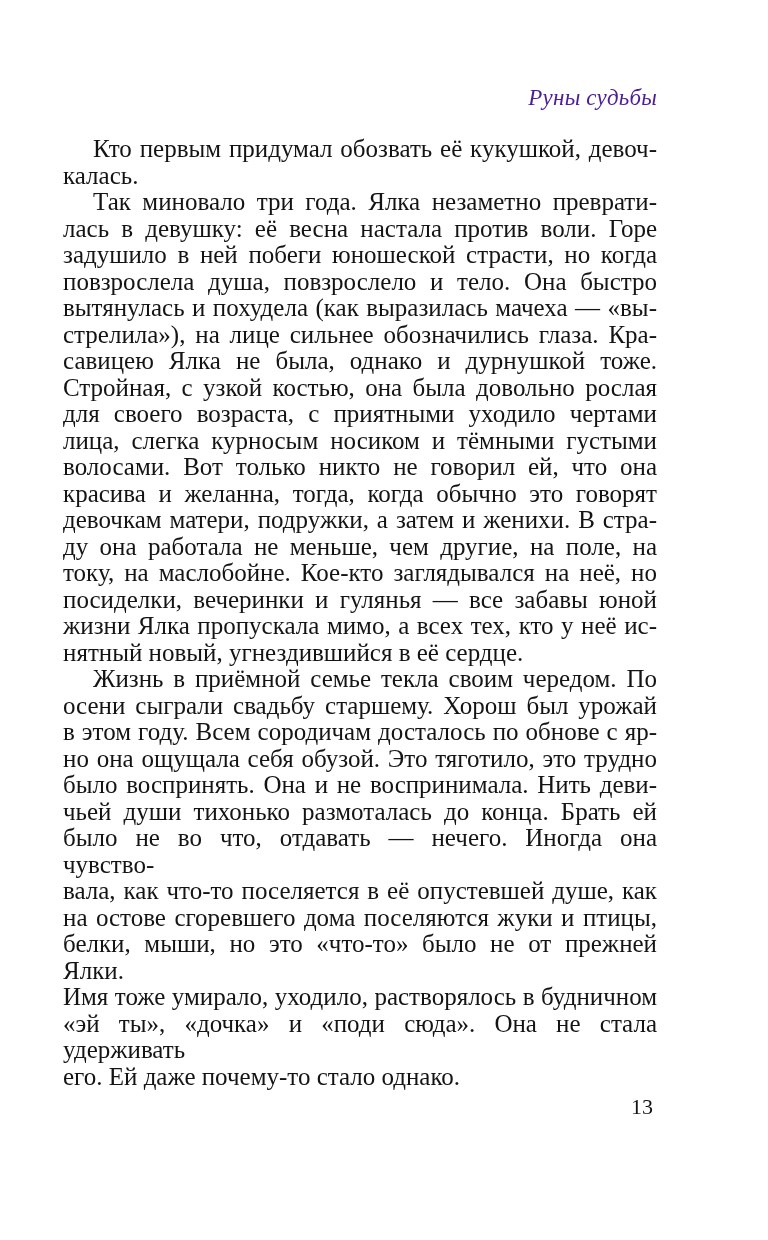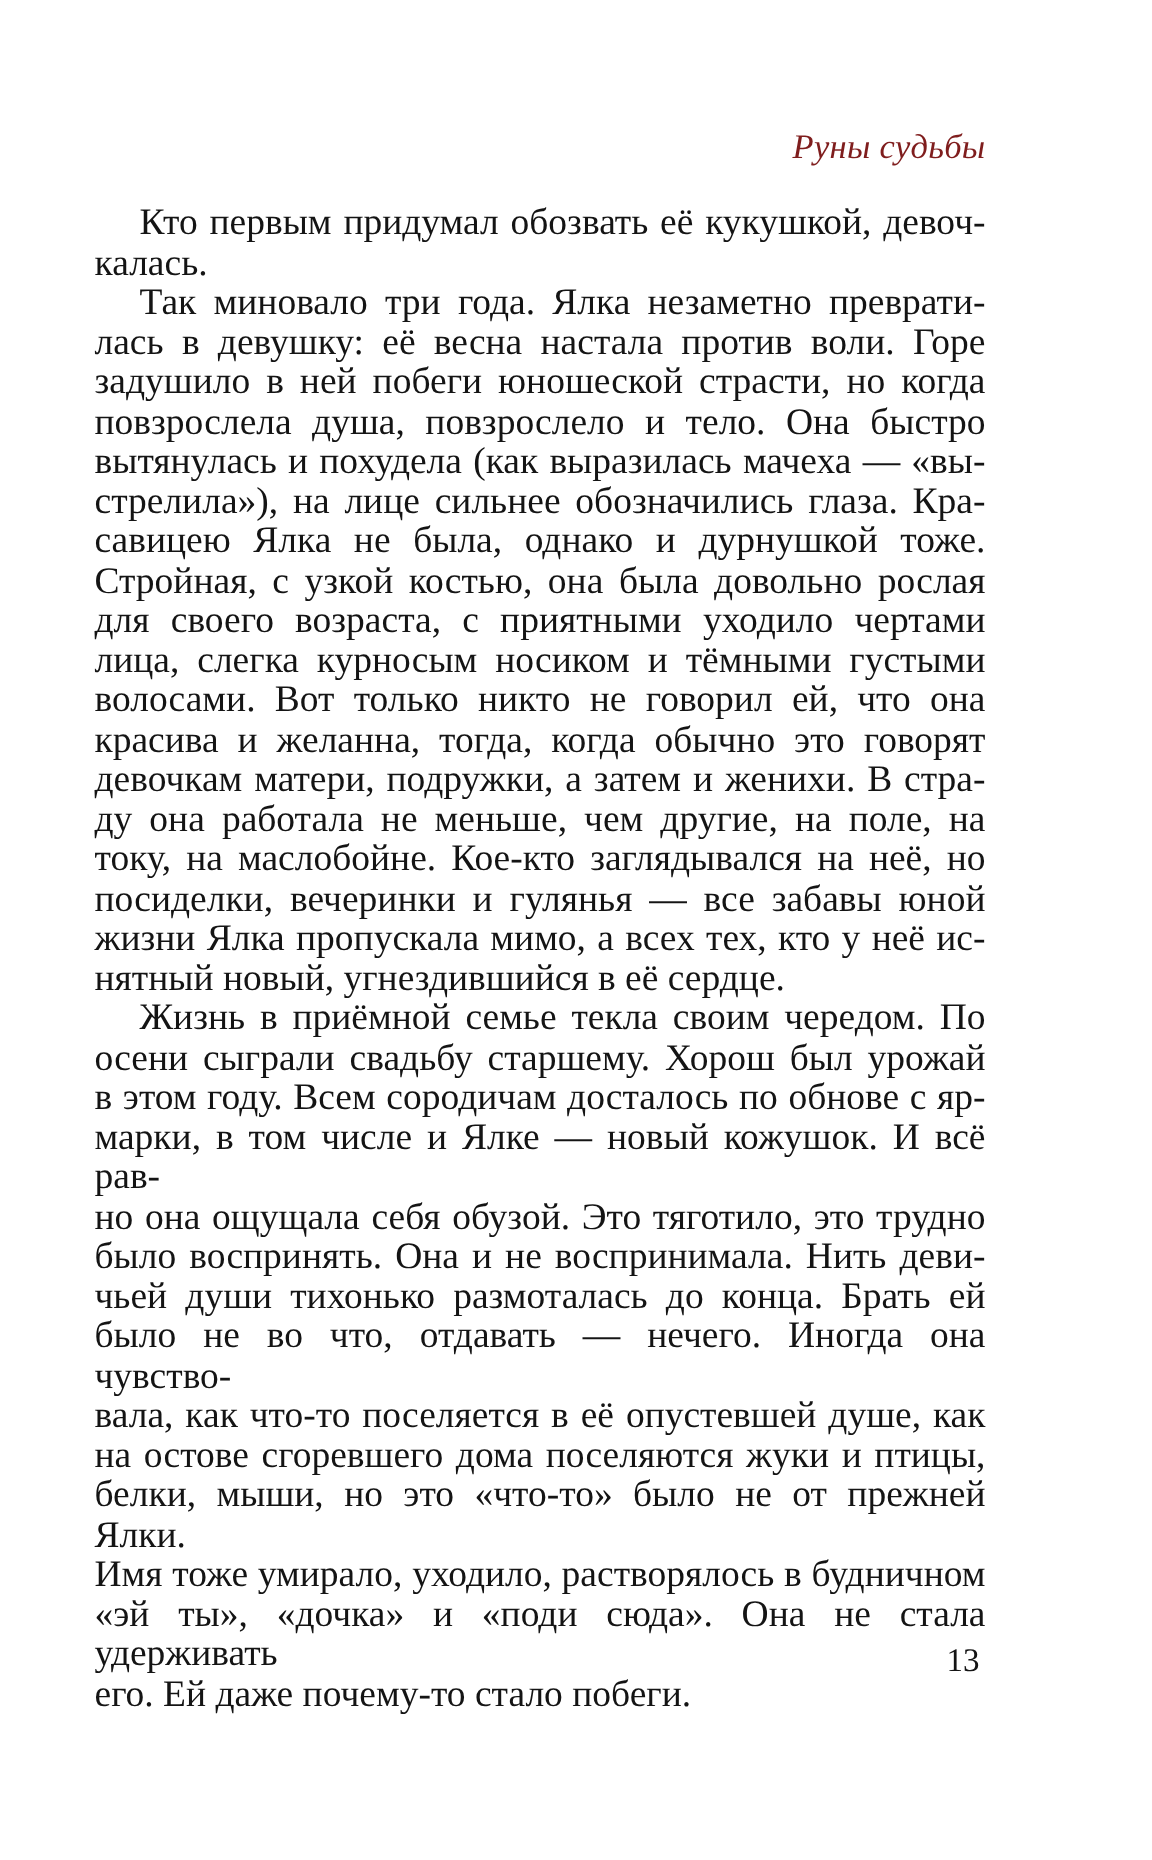--- a/index.html
+++ b/index.html
@@ -19,21 +19,21 @@
   }
   .running-head {
     position: absolute;
     top: 85px;
     left: 63px;
     width: 594px;
     text-align: right;
     font-style: italic;
     font-size: 23px;
     line-height: 26px;
-    color: #7f1d1d;
+    color: #4c1d95;
     letter-spacing: 0.2px;
   }
   .page-body {
     position: absolute;
     top: 136px;
     left: 63px;
     width: 594px;
   }
   .paragraph { margin: 0; }
   .line {
@@ -86,28 +86,27 @@
         <div class="line">ду она работала не меньше, чем другие, на поле, на</div>
         <div class="line">току, на маслобойне. Кое-кто заглядывался на неё, но</div>
         <div class="line">посиделки, вечеринки и гулянья — все забавы юной</div>
         <div class="line">жизни Ялка пропускала мимо, а всех тех, кто у неё ис-</div>
         <div class="line last">нятный новый, угнездившийся в её сердце.</div>
       </div>
       <div class="paragraph">
         <div class="line first">Жизнь в приёмной семье текла своим чередом. По</div>
         <div class="line">осени сыграли свадьбу старшему. Хорош был урожай</div>
         <div class="line">в этом году. Всем сородичам досталось по обнове с яр-</div>
-        <div class="line">марки, в том числе и Ялке — новый кожушок. И всё рав-</div>
         <div class="line">но она ощущала себя обузой. Это тяготило, это трудно</div>
         <div class="line">было воспринять. Она и не воспринимала. Нить деви-</div>
         <div class="line">чьей души тихонько размоталась до конца. Брать ей</div>
         <div class="line">было не во что, отдавать — нечего. Иногда она чувство-</div>
         <div class="line">вала, как что-то поселяется в её опустевшей душе, как</div>
         <div class="line">на остове сгоревшего дома поселяются жуки и птицы,</div>
         <div class="line">белки, мыши, но это «что-то» было не от прежней Ялки.</div>
         <div class="line">Имя тоже умирало, уходило, растворялось в будничном</div>
         <div class="line">«эй ты», «дочка» и «поди сюда». Она не стала удерживать</div>
-        <div class="line last">его. Ей даже почему-то стало побеги.</div>
+        <div class="line last">его. Ей даже почему-то стало однако.</div>
       </div>
     </div>
 
   <div class="page-number">13</div>
 </div>
 
 </body></html>

